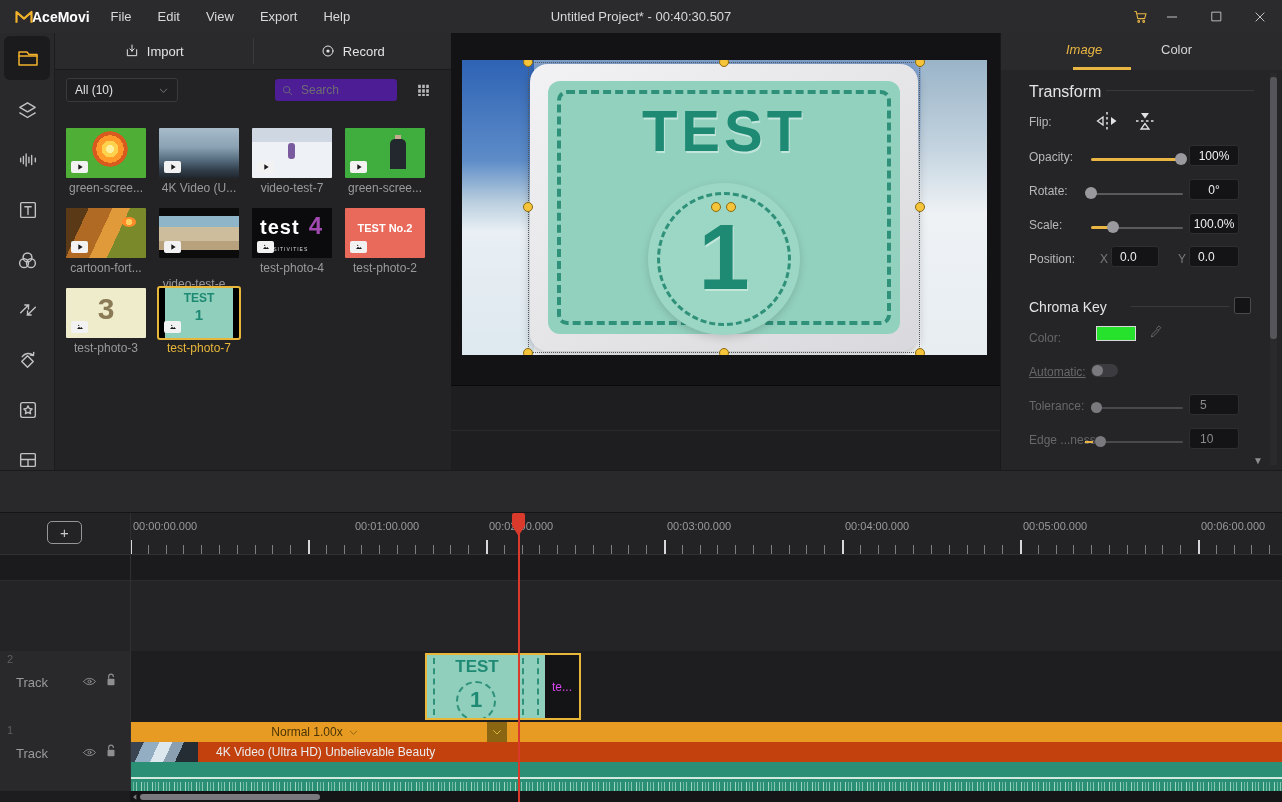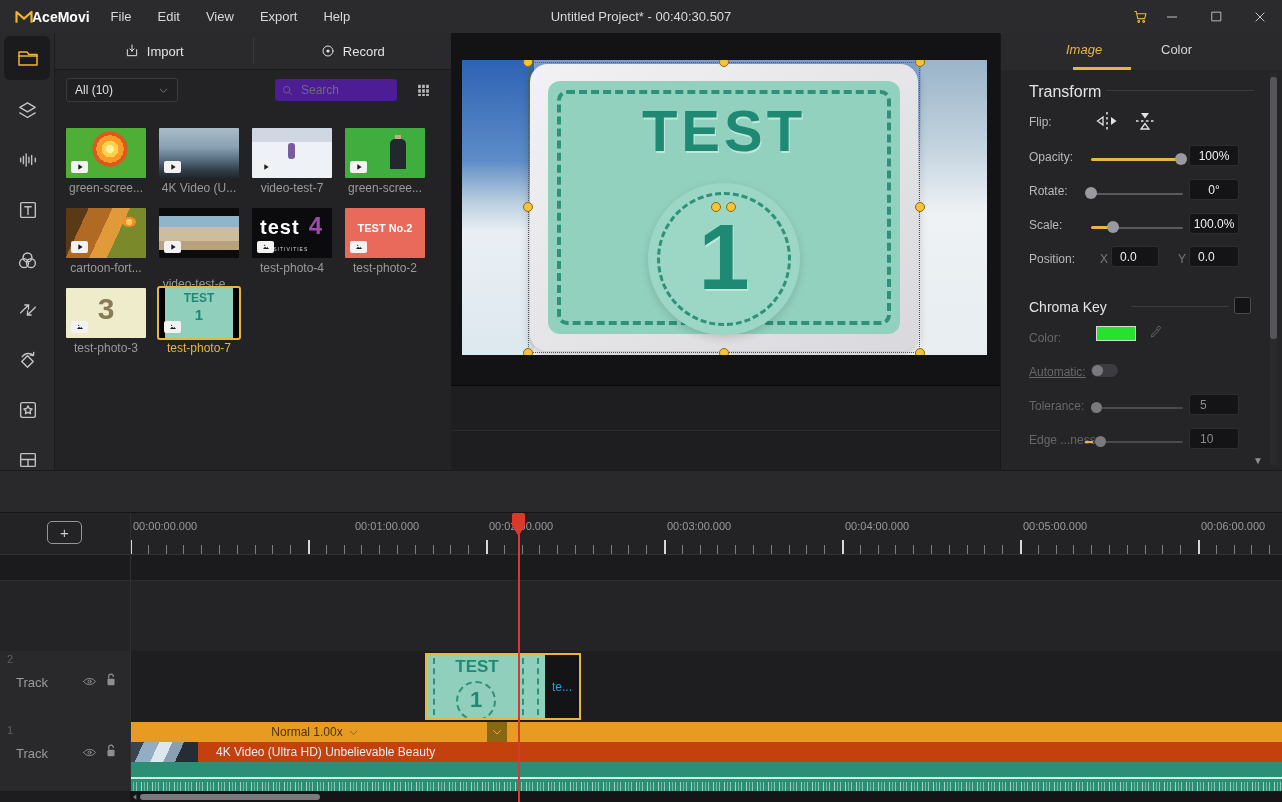--- a/index.html
+++ b/index.html
@@ -119,21 +119,21 @@
   .tnum{position:absolute;left:7px;top:2px;font-size:11px;color:#5f5f63;}
   .tname{position:absolute;left:16px;top:24px;font-size:13px;color:#9a9a9e;}
   .teye{position:absolute;left:81px;top:23px;width:17px;height:15px;color:#8e8e92;}
   .tlock{position:absolute;left:104px;top:21px;width:14px;height:17px;color:#8e8e92;}
   #clip2{position:absolute;left:425px;top:140px;width:156px;height:67px;background:#141416;border:2px solid #e8b73a;}
   #clip2-art{position:absolute;left:0;top:0;width:118px;height:63px;background:#8fcfbc;overflow:hidden;}
   .c2dash{position:absolute;top:3px;bottom:3px;width:0;border-left:2px dashed #2f9179;}
   #clip2-title{position:absolute;left:0;width:100px;top:2px;text-align:center;font-weight:bold;font-size:17px;color:#1f8a74;}
   #clip2-circle{position:absolute;left:29px;top:26px;width:40px;height:40px;border:2px dashed #2f9179;border-radius:50%;}
   #clip2-num{position:absolute;left:0;right:0;top:4px;text-align:center;font-weight:bold;font-size:22px;color:#1f8a74;}
-  #clip2-more{position:absolute;left:118px;right:0;top:0;bottom:0;display:flex;align-items:center;justify-content:center;font-size:12px;color:#0ea5e9;}
+  #clip2-more{position:absolute;left:118px;right:0;top:0;bottom:0;display:flex;align-items:center;justify-content:center;font-size:12px;color:#d946ef;}
   #speedbar{position:absolute;left:130px;top:209px;width:1152px;height:20px;background:#e79b22;}
   #speed-label{position:absolute;left:130px;top:209px;width:370px;height:20px;display:flex;align-items:center;justify-content:center;gap:5px;font-size:12px;color:#4a3405;}
   #speed-chev-box{position:absolute;left:487px;top:209px;width:20px;height:20px;background:#8a6512;display:flex;align-items:center;justify-content:center;color:#f2d24a;}
   #strip{position:absolute;left:130px;top:229px;width:1152px;height:20px;background:#c2410c;}
   #strip-thumb{position:absolute;left:0;top:0;width:68px;height:20px;background:linear-gradient(115deg,#3a4450 0 18%,#93aec2 18% 38%,#dde8ee 38% 55%,#8aa0b0 55% 70%,#242c34 70% 100%);}
   #strip-title{position:absolute;left:86px;top:3px;font-size:12px;color:#ececee;white-space:nowrap;}
   #wave{position:absolute;left:130px;top:249px;width:1152px;height:29px;background:#2b8f76;}
   #wave-line{position:absolute;left:0;top:15px;width:1152px;height:2px;background:#cfe9dd;}
   #wave-noise{position:absolute;left:0;bottom:0;width:1152px;height:9px;
     background:repeating-linear-gradient(to right,rgba(178,224,205,.85) 0 1px,rgba(178,224,205,0) 1px 3px,rgba(178,224,205,.5) 3px 4px,rgba(178,224,205,0) 4px 6px,rgba(178,224,205,.7) 6px 7px,rgba(178,224,205,0) 7px 11px);}

